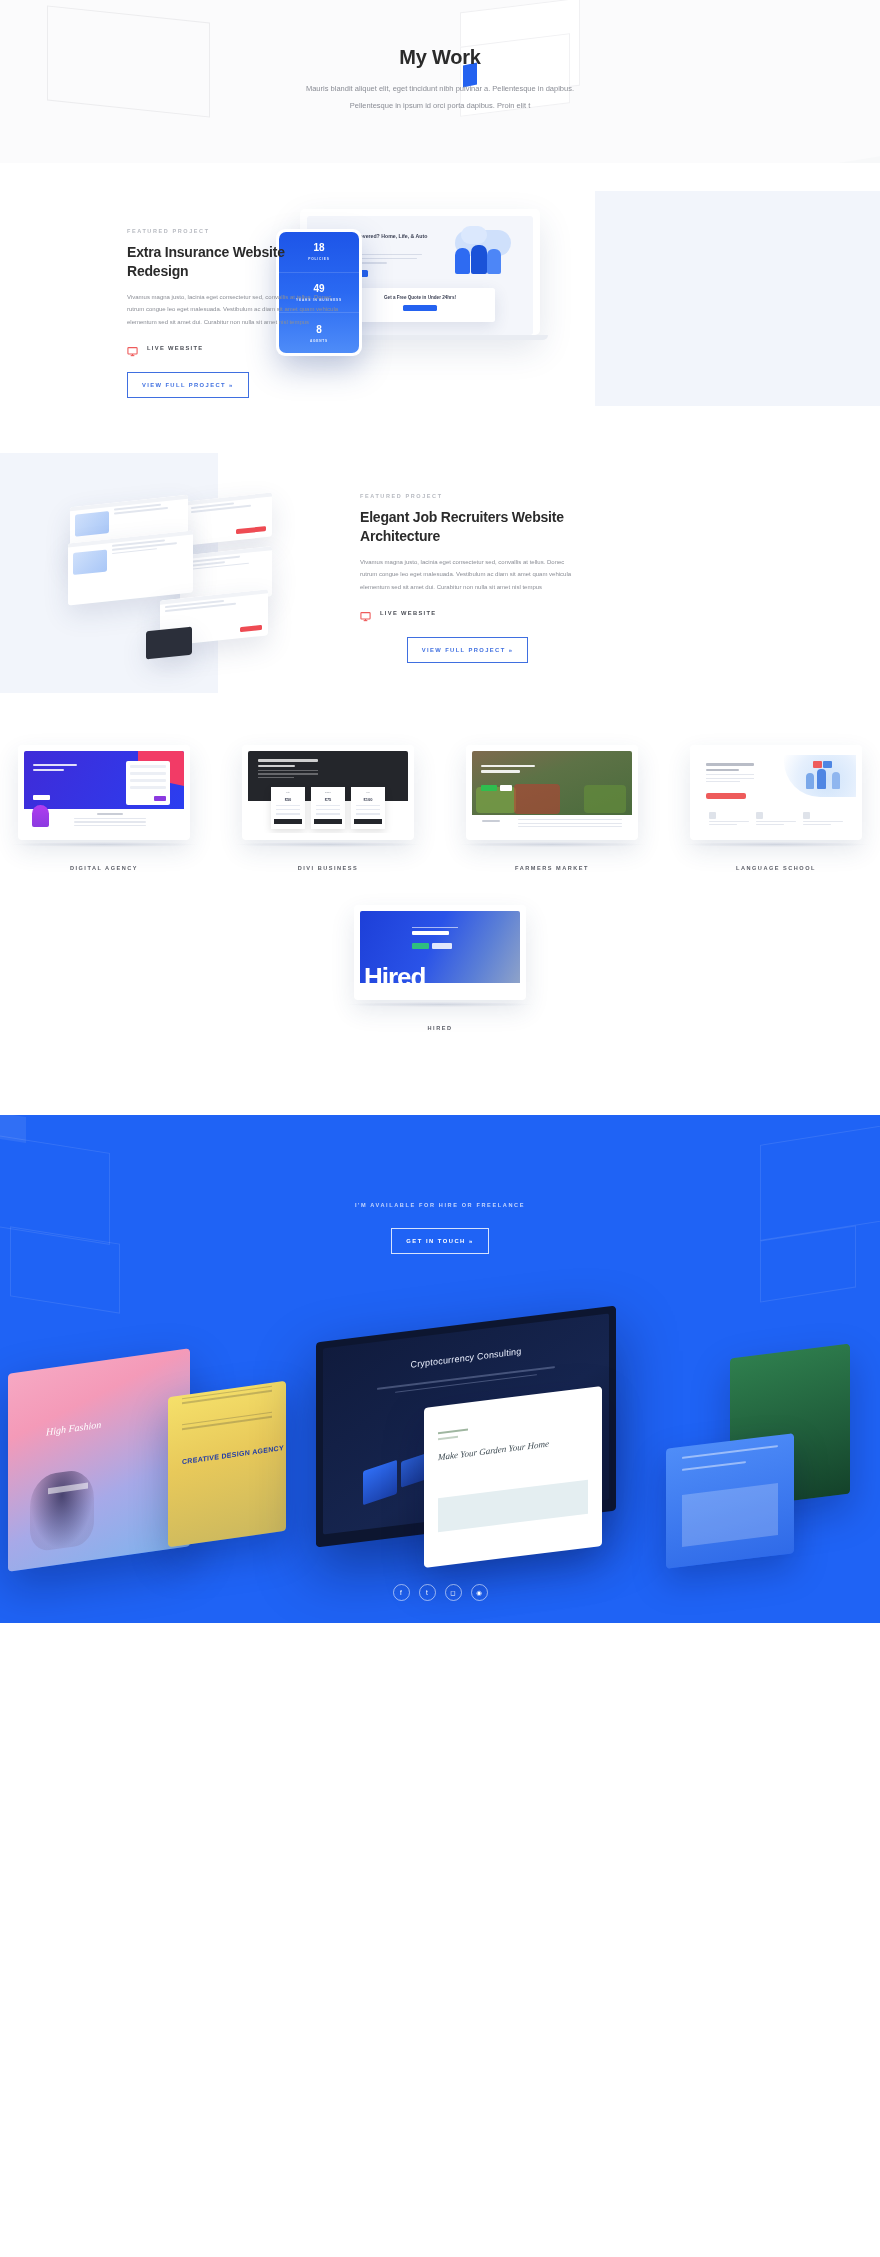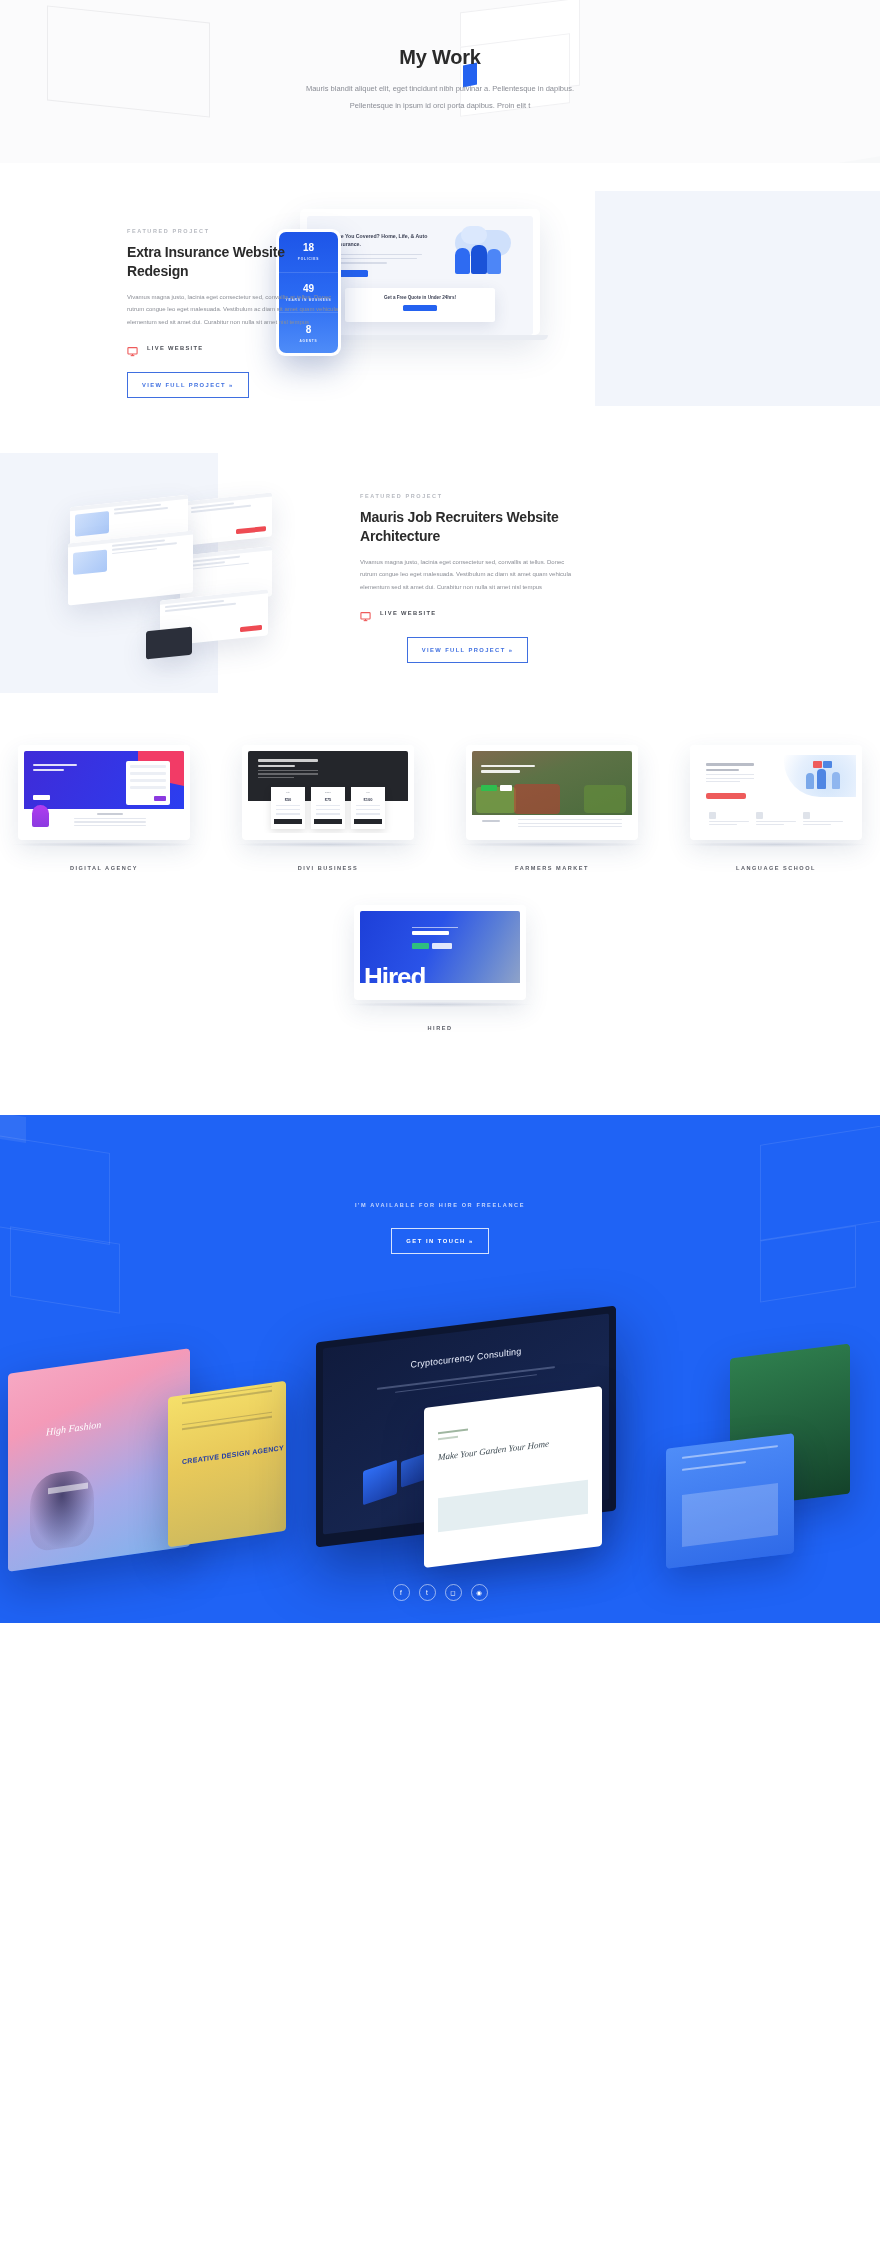--- a/index.html
+++ b/index.html
@@ -118,21 +118,21 @@
   .quote-card {
     position:absolute; left:38px; top:72px; width:150px; height:34px;
     background:#fff; border-radius:2.5px; box-shadow:0 5px 16px rgba(40,60,110,.12);
     text-align:center; padding-top:7px;
   }
   .quote-card .q { font-size:4.6px; font-weight:700; color:#3a3f52; }
   .quote-card .b { margin:5px auto 0; width:34px; height:6px; background:#2462f0; border-radius:1.5px; }
 
   
   .phone1 {
-    position:absolute; left:276px; top:66px; width:65px; height:127px;
+    position:absolute; left:276px; top:66px; width:86px; height:127px;
     background:#fff; border-radius:9px; padding:3px;
     box-shadow:0 14px 30px rgba(30,60,140,.26);
   }
   .phone1 .pscreen {
     width:100%; height:100%; border-radius:7px; overflow:hidden;
     background:linear-gradient(180deg,#1d55e8 0%,#2a69f2 50%,#4e8cf8 100%);
     display:flex; flex-direction:column;
   }
   .stat { flex:1; display:flex; flex-direction:column; align-items:center; justify-content:center;
           border-bottom:1px solid rgba(255,255,255,.14); }
@@ -465,21 +465,21 @@
           <div class="bar"></div>
           <div class="ln" style="width:55%"></div>
           <div class="ln" style="width:66%"></div>
           <div class="mini-red" style="width:22px"></div>
         </div>
       <div class="card c6"></div>
     </div>
 
     <div class="txtcol">
       <div class="eyebrow">FEATURED PROJECT</div>
-      <h2>Mauris Job Recruiters Website Architecture</h2>
+      <h2>Elegant Job Recruiters Website Architecture</h2>
       <div class="body">Vivamus magna justo, lacinia eget consectetur sed, convallis at tellus. Donec rutrum congue leo eget malesuada. Vestibulum ac diam sit amet quam vehicula elementum sed sit amet dui. Curabitur non nulla sit amet nisl tempus</div>
       <div class="live-row">
         <span class="mon-icon">
           <svg width="11" height="11" viewBox="0 0 24 24" fill="none" stroke="#ee5b5b" stroke-width="2.4">
             <rect x="2" y="3.5" width="20" height="14" rx="1.6"></rect>
             <line x1="12" y1="17.5" x2="12" y2="21"></line>
             <line x1="8" y1="21" x2="16" y2="21"></line>
           </svg>
         </span>
         <span class="live-label">LIVE WEBSITE</span>

